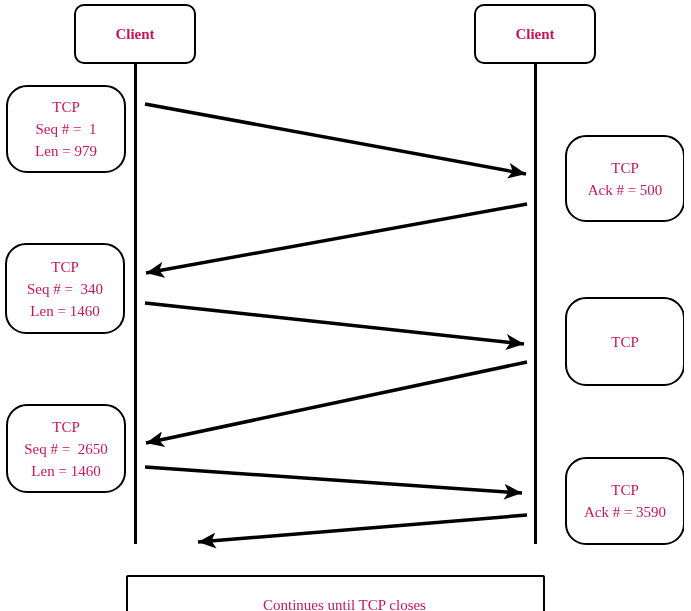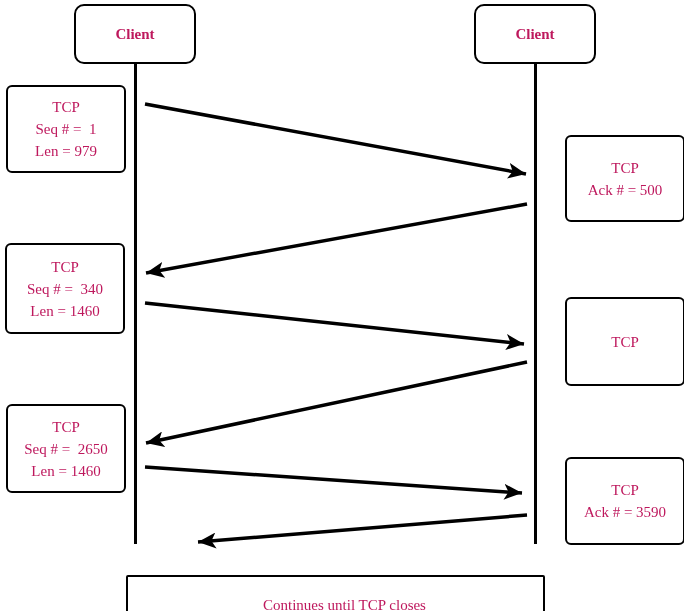--- a/index.html
+++ b/index.html
@@ -29,21 +29,21 @@
   }
   .actor-box {
     width: 122px;
     height: 60px;
     border-radius: 10px;
     font-size: 15px;
     font-weight: bold;
   }
   .note-box {
     width: 120px;
-    border-radius: 6px;
+    border-radius: 21px;
     font-size: 15px;
     line-height: 22px;
   }
   .note-box .line {
     white-space: pre; 
   }
   .footer-box {
     left: 126px;
     top: 575px;
     width: 419px;

